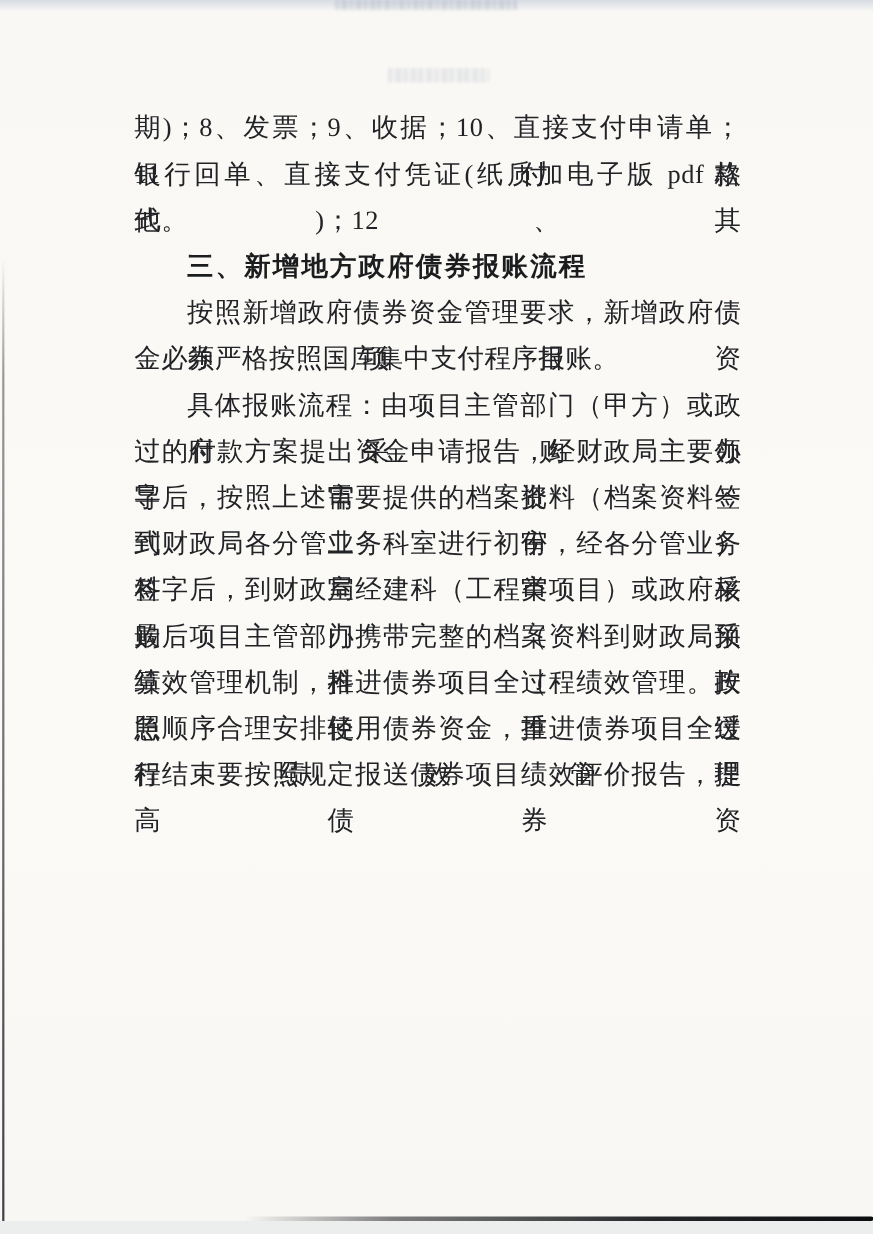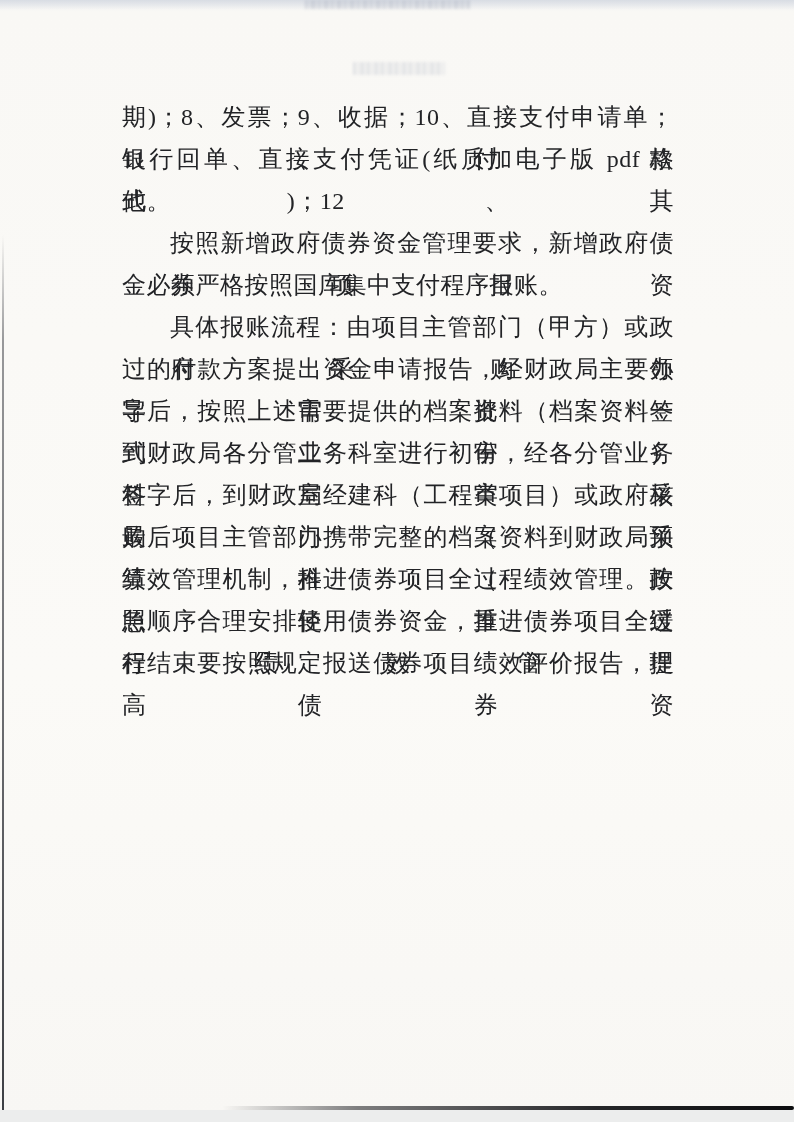--- a/index.html
+++ b/index.html
@@ -115,20 +115,21 @@
 
 <div class="page">
   <div class="top-edge-band"></div>
   <div class="smudge smudge-top"></div>
   <div class="smudge smudge-mid"></div>
 
   <div class="doc-body">
       <div class="line just">期)；8、发票；9、收据；10、直接支付申请单；11、付款</div>
       <div class="line just">银行回单、直接支付凭证(纸质加电子版 pdf 格式)；12、其</div>
       <div class="line">他。</div>
+      <div class="line indent heading">三、新增地方政府债券报账流程</div>
       <div class="line indent just">按照新增政府债券资金管理要求，新增政府债券项目资</div>
       <div class="line">金必须严格按照国库集中支付程序报账。</div>
       <div class="line indent just">具体报账流程：由项目主管部门（甲方）或政府采购办</div>
       <div class="line just">过的付款方案提出资金申请报告，经财政局主要领导审批签</div>
       <div class="line just">字后，按照上述需要提供的档案资料（档案资料一式二份）</div>
       <div class="line just">到财政局各分管业务科室进行初审，经各分管业务科室审核</div>
       <div class="line just">签字后，到财政局经建科（工程类项目）或政府采购办（采</div>
       <div class="line just">最后项目主管部门携带完整的档案资料到财政局预算科（政</div>
       <div class="line just">绩效管理机制，推进债券项目全过程绩效管理。按照轻重缓</div>
       <div class="line just">急顺序合理安排使用债券资金，推进债券项目全过程绩效管理</div>

